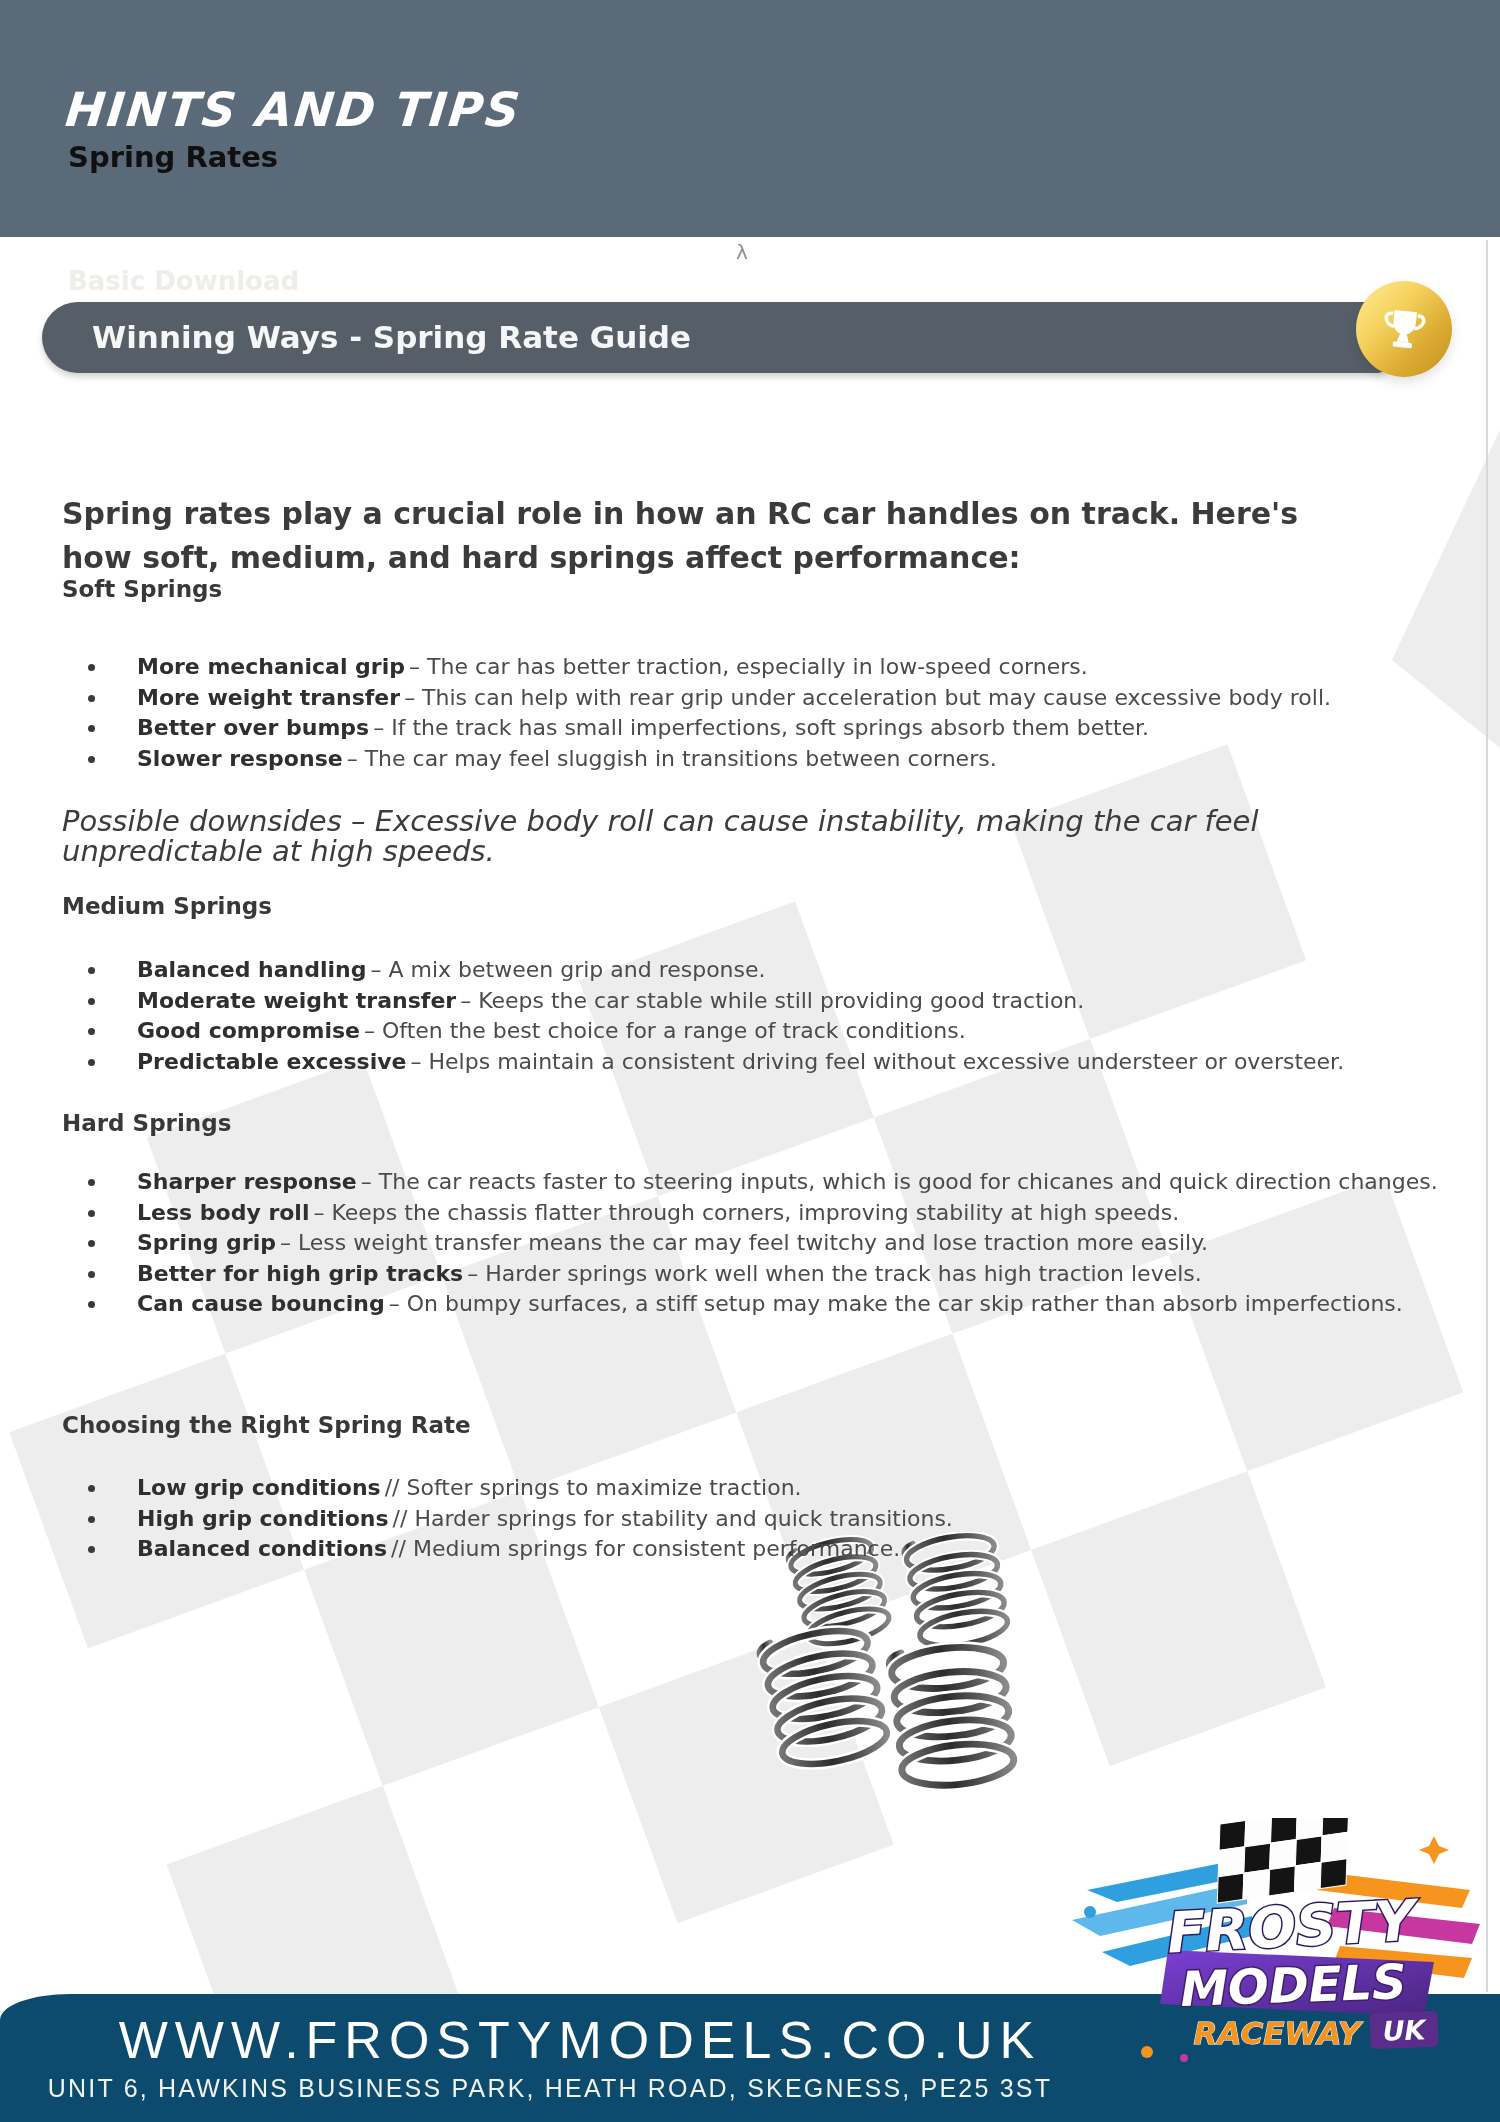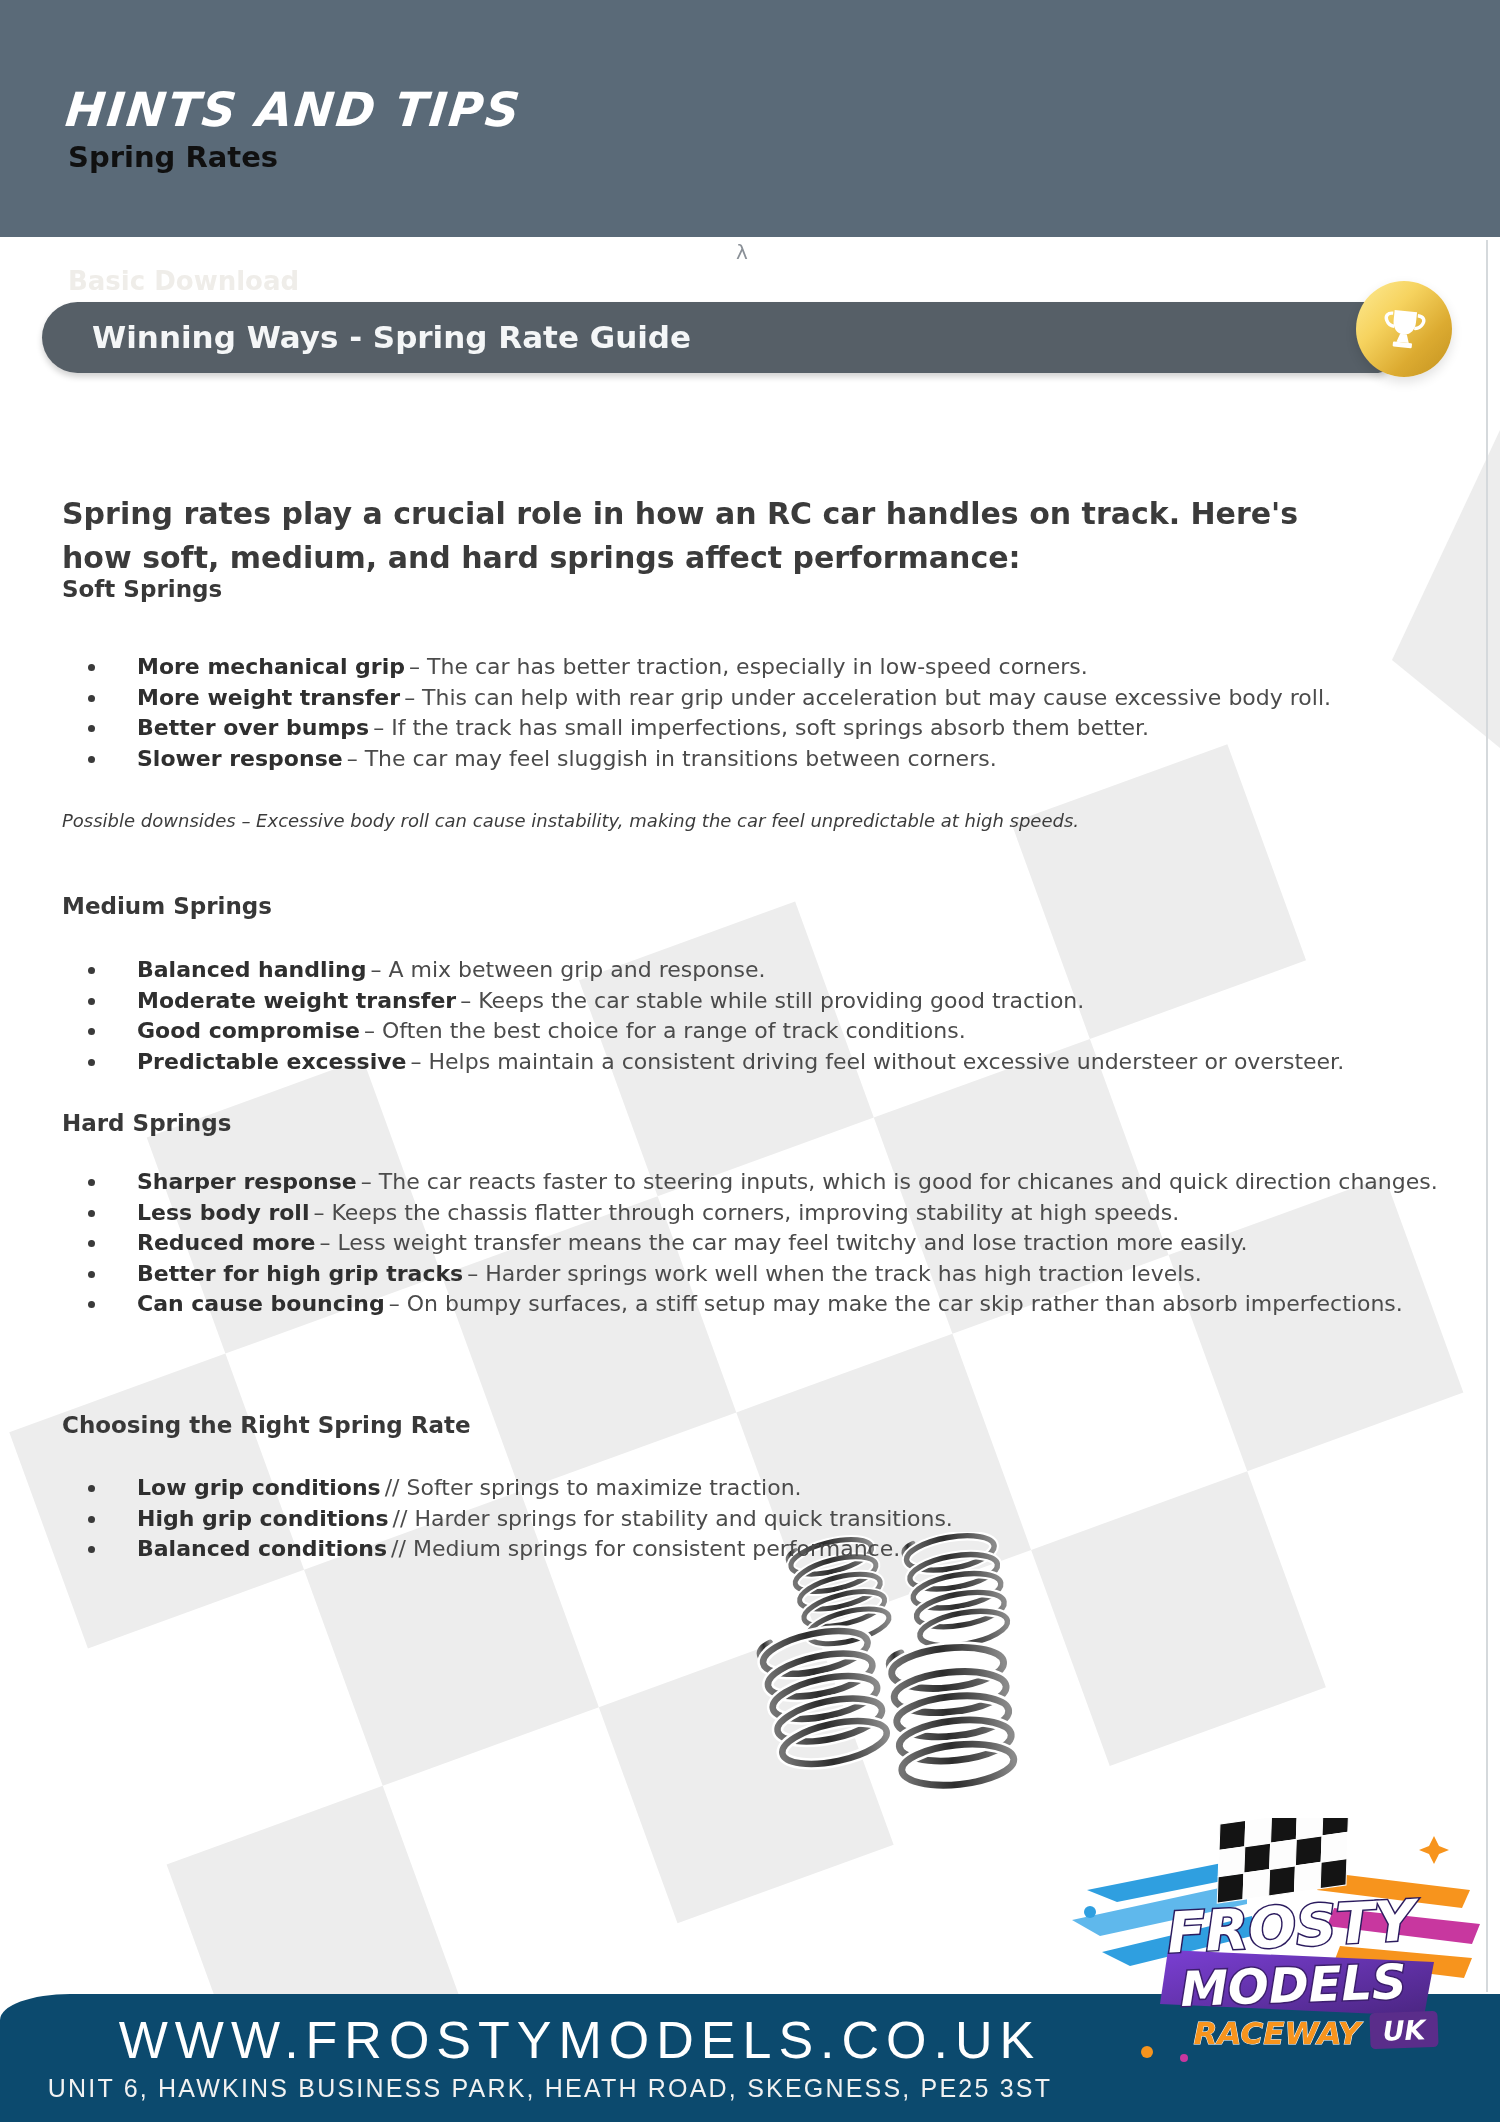--- a/index.html
+++ b/index.html
@@ -51,21 +51,21 @@
   .ul-medium{top:955px;}
   .ul-hard{top:1167px;}
   .ul-choosing{top:1473px;}
   ul.blist li{
     position:relative;padding-left:75px;font-size:22px;line-height:30.5px;color:#4b4b4b;
   }
   ul.blist li::before{
     content:"";position:absolute;left:26px;top:12px;width:7px;height:7px;border-radius:50%;background:#3a3a3a;
   }
   .lead{font-weight:800;color:#2f2f2f;margin-right:4px;}
-  .note{top:806px;font-size:18px;line-height:30px;font-style:italic;color:#3c3c3c;}
+  .note{top:806px;font-size:29px;line-height:30px;font-style:italic;color:#3c3c3c;}
   
   .springs{left:745px;top:1532px;z-index:1;}
   
   .footer{
     left:0;top:1994px;width:1500px;height:128px;background:#0c4a6e;
     border-top-left-radius:70px 26px;z-index:2;
   }
   .footer-url{
     position:absolute;left:0;top:16px;width:1160px;text-align:center;
     font-family:"Liberation Sans",sans-serif;font-weight:300;font-size:52px;
@@ -142,21 +142,21 @@
   <li><span class="lead">Balanced handling</span><span>– A mix between grip and response.</span></li>
   <li><span class="lead">Moderate weight transfer</span><span>– Keeps the car stable while still providing good traction.</span></li>
   <li><span class="lead">Good compromise</span><span>– Often the best choice for a range of track conditions.</span></li>
   <li><span class="lead">Predictable excessive</span><span>– Helps maintain a consistent driving feel without excessive understeer or oversteer.</span></li>
 </ul>
 
 <div class="abs copy sec-h h-hard">Hard Springs</div>
 <ul class="abs copy blist ul-hard">
   <li><span class="lead">Sharper response</span><span>– The car reacts faster to steering inputs, which is good for chicanes and quick direction changes.</span></li>
   <li><span class="lead">Less body roll</span><span>– Keeps the chassis flatter through corners, improving stability at high speeds.</span></li>
-  <li><span class="lead">Reduced more</span><span>– Less weight transfer means the car may feel twitchy and lose traction more easily.</span></li>
+  <li><span class="lead">Spring grip</span><span>– Less weight transfer means the car may feel twitchy and lose traction more easily.</span></li>
   <li><span class="lead">Better for high grip tracks</span><span>– Harder springs work well when the track has high traction levels.</span></li>
   <li><span class="lead">Can cause bouncing</span><span>– On bumpy surfaces, a stiff setup may make the car skip rather than absorb imperfections.</span></li>
 </ul>
 
 <div class="abs copy sec-h h-choosing">Choosing the Right Spring Rate</div>
 <ul class="abs copy blist ul-choosing">
   <li><span class="lead">Low grip conditions</span><span>// Softer springs to maximize traction.</span></li>
   <li><span class="lead">High grip conditions</span><span>// Harder springs for stability and quick transitions.</span></li>
   <li><span class="lead">Balanced conditions</span><span>// Medium springs for consistent performance.</span></li>
 </ul>

